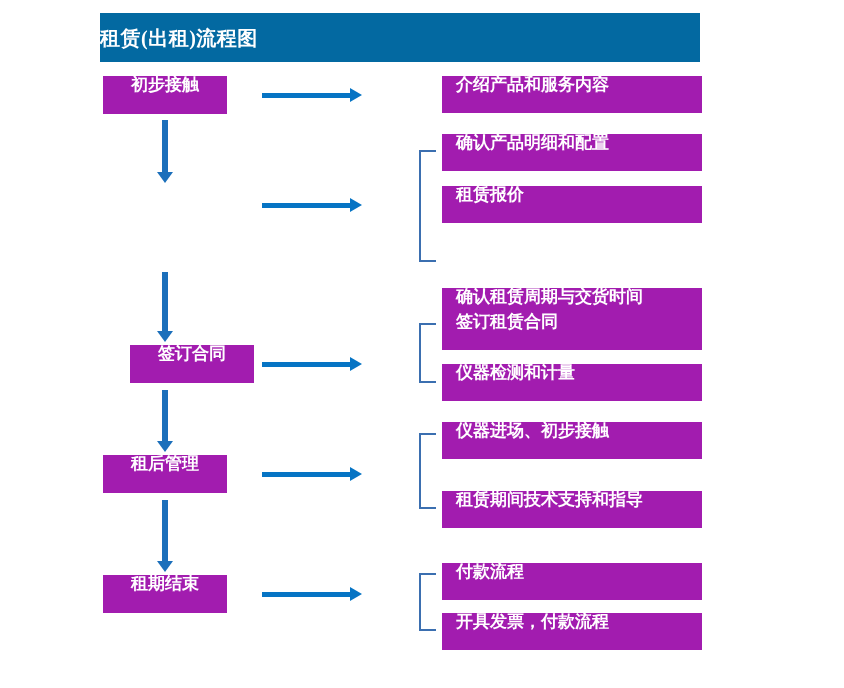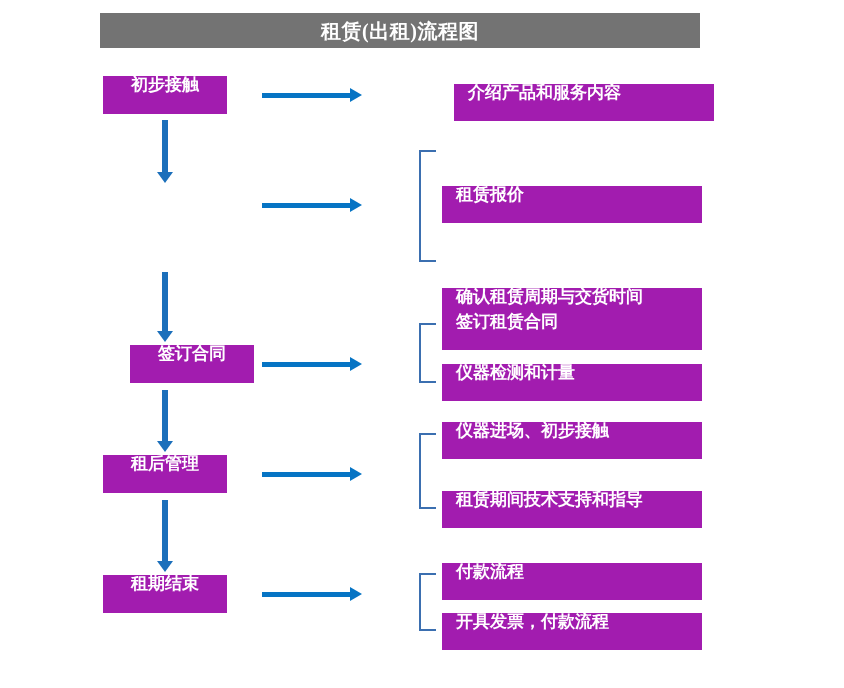--- a/index.html
+++ b/index.html
@@ -22,25 +22,24 @@
     width: 844px;
     height: 688px;
   }
 
   
   .title-bar {
     position: absolute;
     left: 100px;
     top: 13px;
     width: 600px;
-    height: 35px;
-    background: #737373;
+    height: 49px;
+    background: #0369a1;
     display: flex;
     align-items: center;
-    justify-content: center;
   }
   .title-bar .title-text {
     color: #ffffff;
     font-size: 20px;
     font-weight: bold;
     letter-spacing: 0.5px;
     line-height: 1;
   }
 
   
@@ -202,24 +201,27 @@
   <div class="arrow-h" style="left:262px; top:584px; width:100px;">
     <div class="shaft" style="width:88px;"></div>
     <div class="head" style="left:88px;"></div>
   </div>
 
   <div class="bracket" style="top:150px; height:112px;"></div>
   <div class="bracket" style="top:323px; height:60px;"></div>
   <div class="bracket" style="top:433px; height:76px;"></div>
   <div class="bracket" style="top:573px; height:58px;"></div>
 
-  <div class="node detail-node" style="top:84px;margin-left:12px;">
+  <div class="node detail-node" style="top:76px;">
     <span class="node-text">介绍产品和服务内容</span>
   </div>
 
+  <div class="node detail-node" style="top:134px;">
+    <span class="node-text">确认产品明细和配置</span>
+  </div>
 
   <div class="node detail-node" style="top:186px;">
     <span class="node-text">租赁报价</span>
   </div>
 
   <div class="node detail-node" style="top:240px;margin-top:48px;">
     <span class="node-text">确认租赁周期与交货时间</span>
   </div>
 
   <div class="node detail-node" style="top:313px;">

